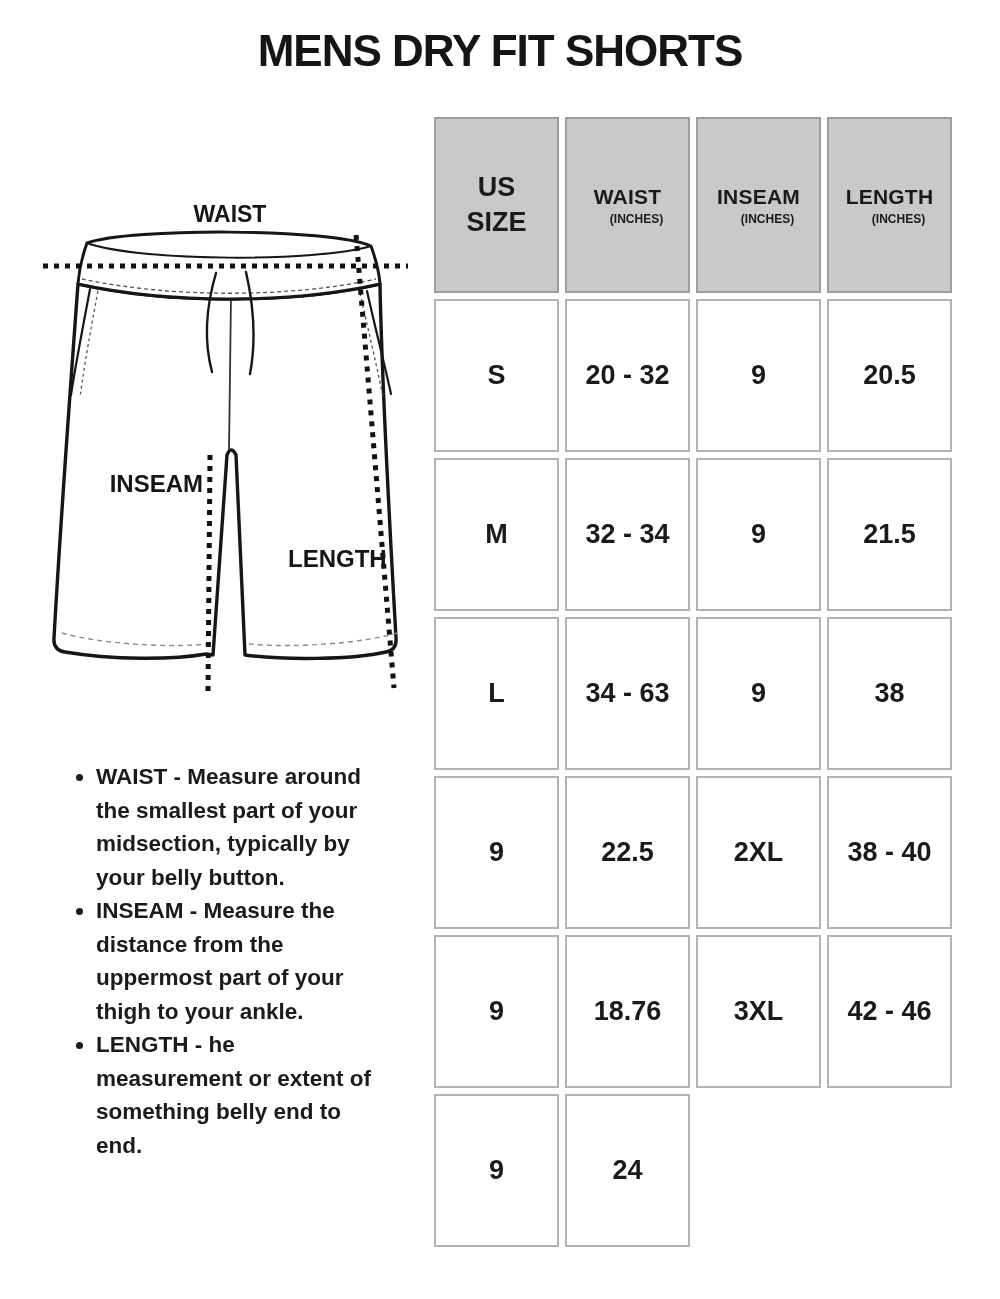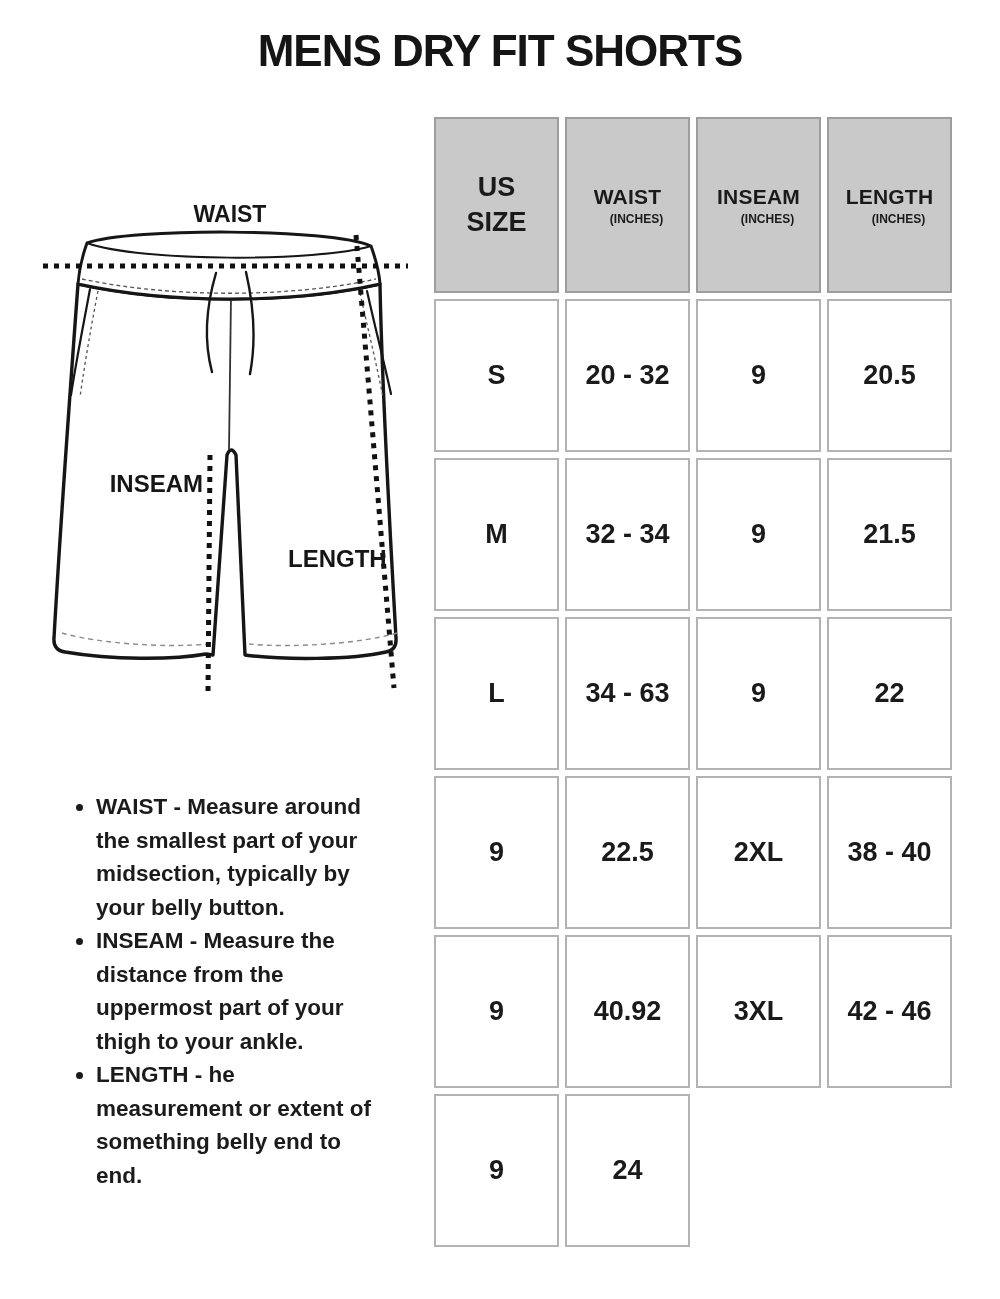--- a/index.html
+++ b/index.html
@@ -51,21 +51,21 @@
     background:#c9c9c9;
     border:2px solid #9d9d9d;
   }
   .col-main { font-size:21px; font-weight:700; letter-spacing:0.2px; }
   .col-sub  { font-size:12px; font-weight:700; margin-top:3px;margin-left:18px; }
   .us-size  { font-size:27px; font-weight:700; line-height:1.3; max-width:72px; }
   .val      { font-size:27px; font-weight:700; }
 
   
   .notes {
-    position:absolute; left:60px; top:790px;
+    position:absolute; left:60px; top:760px;
     width:312px;
   }
   .notes ul { list-style:disc; padding-left:36px; }
   .notes li {
     font-size:22.5px; font-weight:700;
     line-height:1.49;
     color:#1b1b1b;
   }
 </style>
 </head>
@@ -167,41 +167,41 @@
   <div class="cell">
       <span class="val">L</span>
     </div>
   <div class="cell">
       <span class="val">34 - 63</span>
     </div>
   <div class="cell">
       <span class="val">9</span>
     </div>
   <div class="cell">
-      <span class="val">22</span>
+      <span class="val">38</span>
     </div>
 
   <div class="cell">
       <span class="val">9</span>
     </div>
   <div class="cell">
       <span class="val">22.5</span>
     </div>
 
   <div class="cell">
       <span class="val">2XL</span>
     </div>
   <div class="cell">
       <span class="val">38 - 40</span>
     </div>
   <div class="cell">
       <span class="val">9</span>
     </div>
   <div class="cell">
-      <span class="val">40.92</span>
+      <span class="val">18.76</span>
     </div>
 
   <div class="cell">
       <span class="val">3XL</span>
     </div>
   <div class="cell">
       <span class="val">42 - 46</span>
     </div>
   <div class="cell">
       <span class="val">9</span>

